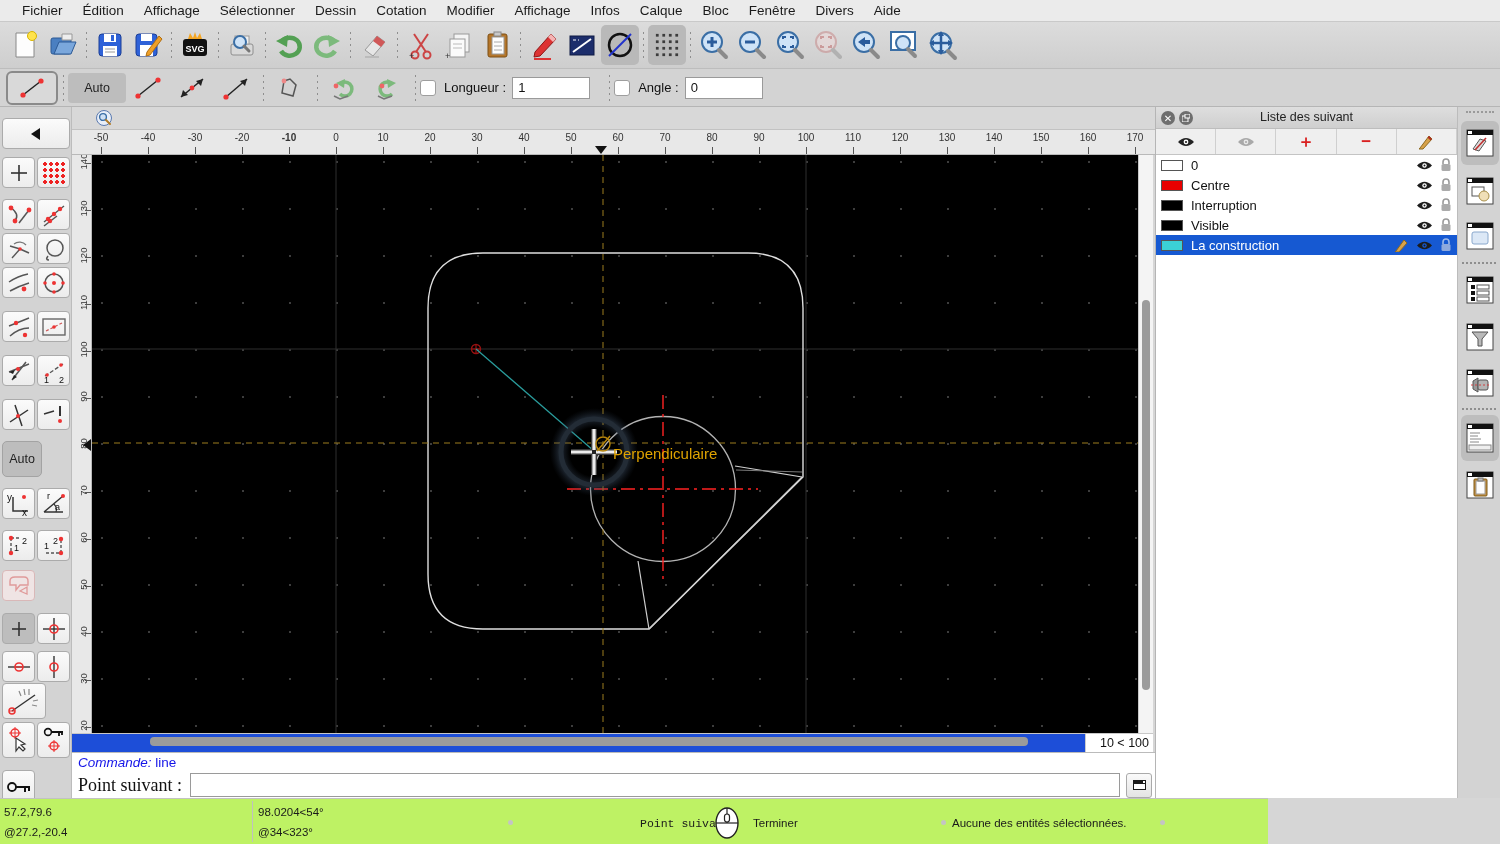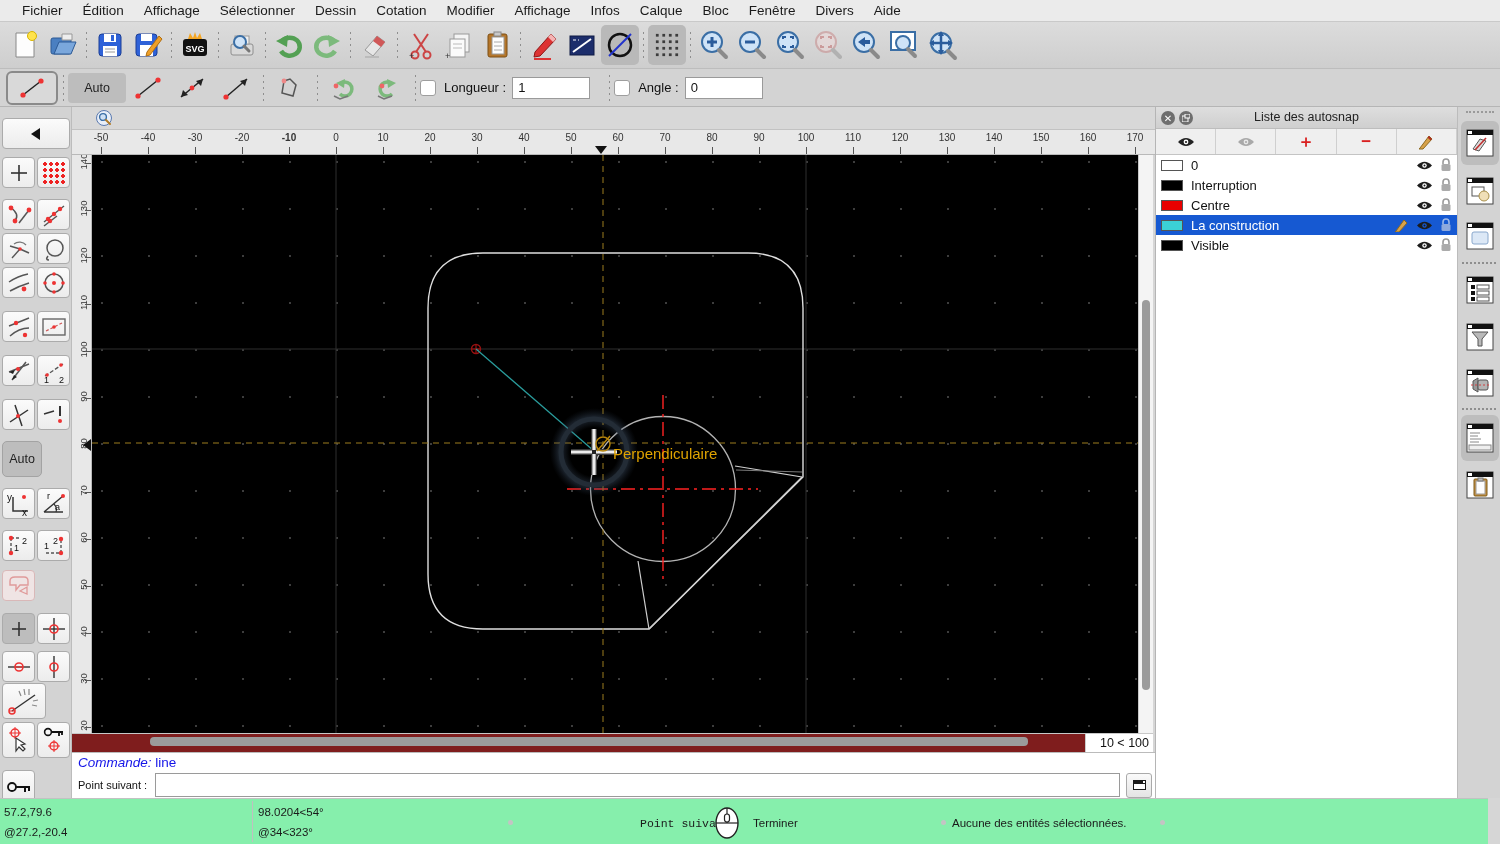--- a/index.html
+++ b/index.html
@@ -52,29 +52,29 @@
   #vruler{left:72px;top:155px;width:20px;height:578px;background:#e8e8e8;border-right:1px solid #b9b9b9;box-sizing:border-box;overflow:hidden;}
   .vlab{position:absolute;left:1px;font-size:9.5px;color:#333;transform:rotate(-90deg);transform-origin:center;width:20px;text-align:center;}
   .vtick{position:absolute;right:0;height:1px;width:6px;background:#555;}
   #vtri{position:absolute;right:0;width:0;height:0;border-top:6px solid transparent;border-bottom:6px solid transparent;border-right:8px solid #111;transform:translateY(-50%);}
   #canvas{left:92px;top:155px;width:1046px;height:578px;background:#000;
      background-image:radial-gradient(circle 1px at 1px 1px,#3d3d3d 99%,transparent);
      background-size:47px 47px;background-position:9px 6px;}
   #canvas svg{position:absolute;left:0;top:0;}
   #vscroll{left:1138px;top:155px;width:15px;height:578px;background:#f4f4f4;border-left:1px solid #c8c8c8;box-sizing:border-box;}
   #vthumb{position:absolute;left:3px;top:145px;width:8px;height:390px;background:#9b9b9b;border-radius:4px;}
-  #hscrollrow{left:72px;top:733px;width:1081px;height:19px;background:#7f1d1d;border-top:1px solid #c8c8c8;box-sizing:border-box;}
+  #hscrollrow{left:72px;top:733px;width:1081px;height:19px;background:#1d4ed8;border-top:1px solid #c8c8c8;box-sizing:border-box;}
   #hthumb{position:absolute;left:78px;top:3px;width:878px;height:9px;background:#9b9b9b;border-radius:4px;}
   #zoombox{position:absolute;right:0;top:0;width:68px;height:18px;background:#fff;border-left:1px solid #ccc;
      font-size:12.5px;color:#111;text-align:right;line-height:18px;padding-right:4px;box-sizing:border-box;}
   #cmdline{left:72px;top:752px;width:1083px;height:20px;background:#fff;border-top:1px solid #bbb;box-sizing:border-box;
      font-size:13.5px;line-height:20px;padding-left:6px;color:#1414e8;}
   #cmdline .it{font-style:italic;}
   #inputrow{left:72px;top:772px;width:1083px;height:26px;background:#fff;display:flex;align-items:center;box-sizing:border-box;padding-left:6px;}
-  #prompt-label{font-size:11px;color:#111;margin-right:8px;white-space:nowrap;}
+  #prompt-label{font-size:18px;color:#111;margin-right:8px;white-space:nowrap;font-family:Liberation Serif, serif;}
   #cmd-input{flex:1;height:20px;border:1px solid #9a9a9a;background:#fff;font-family:inherit;font-size:13px;margin-right:6px;}
   #kbd-btn{width:24px;height:23px;background:linear-gradient(#fafafa,#e4e4e4);border:1px solid #aaa;border-radius:3px;
      display:flex;align-items:center;justify-content:center;margin-right:3px;}
   
   #rightdock{left:1155px;top:107px;width:302px;height:691px;background:#fff;border-left:1px solid #b5b5b5;box-sizing:border-box;}
   #lp-titlebar{position:absolute;left:0;top:0;width:100%;height:22px;background:linear-gradient(#dedede,#cfcfcf);
      border-bottom:1px solid #bdbdbd;box-sizing:border-box;}
   #lp-title{position:absolute;left:0;right:0;top:3px;text-align:center;font-size:12.5px;color:#222;}
   .lp-circ{position:absolute;top:4px;width:14px;height:14px;border-radius:50%;background:#6e6e6e;color:#fff;
      font-size:10px;display:flex;align-items:center;justify-content:center;}
@@ -86,21 +86,21 @@
   .swatch{width:22px;height:11px;border:1px solid #555;margin-right:8px;flex:0 0 auto;box-sizing:border-box;}
   .lname{flex:1;}
   .licon{width:22px;flex:0 0 auto;display:flex;justify-content:center;}
   
   #rightstrip{left:1457px;top:107px;width:43px;height:691px;background:#d3d3d3;border-left:1px solid #bcbcbc;box-sizing:border-box;}
   .dock-icon{position:absolute;left:7px;width:30px;height:34px;display:flex;align-items:center;justify-content:center;}
   .dock-icon.pressed{left:3px;width:38px;background:#bdbdbd;border-radius:6px;}
   .strip-sep{position:absolute;left:4px;width:34px;border-top:2px dotted #8e8e8e;}
   .strip-dots{position:absolute;left:8px;top:4px;width:28px;border-top:2px dotted #9a9a9a;}
   
-  #statusbar{left:0;top:798px;width:1488px;height:46px;background:#86efac;border-top:1px solid #c2c2c2;box-sizing:border-box;font-size:11.5px;color:#1a1a1a;}
+  #statusbar{left:0;top:798px;width:1268px;height:46px;background:#bef264;border-top:1px solid #c2c2c2;box-sizing:border-box;font-size:11.5px;color:#1a1a1a;}
   .sdiv{position:absolute;top:2px;bottom:2px;width:1px;background:#c0c0c0;}
   .sdot{position:absolute;width:5px;height:5px;border-radius:50%;background:#c4c4c4;}
 </style>
 </head>
 <body>
 
 <div id="menubar" class="abs">
     <div class="menu-item">Fichier</div>
     <div class="menu-item">Édition</div>
     <div class="menu-item">Affichage</div>
@@ -773,21 +773,21 @@
 
 <div id="rightdock" class="abs">
   <div id="lp-titlebar">
     <div class="lp-circ" style="left:5px;">✕</div>
     <div class="lp-circ" style="left:23px;">
         <svg width="8" height="8">
           <rect x="0" y="2" width="6" height="6" fill="none" stroke="#fff"></rect>
           <rect x="3" y="0" width="5" height="4" fill="#6e6e6e" stroke="#fff"></rect>
         </svg>
       </div>
-    <div id="lp-title">Liste des autosnap</div>
+    <div id="lp-title">Liste des suivant</div>
   </div>
   <div id="lp-toolbar">
     <div class="lp-btn">
         <svg width="18" height="12">
           <path d="M1 6 Q9 -2 17 6 Q9 14 1 6Z" fill="#222"></path>
           <circle cx="9" cy="6" r="2.4" fill="#fff"></circle>
           <circle cx="9" cy="6" r="1.1" fill="#222"></circle>
         </svg>
       </div>
     <div class="lp-btn">
@@ -818,39 +818,56 @@
           </svg>
         </div>
         <div class="licon">
           <svg width="12" height="14">
             <path d="M3 6 V4 a3 3 0 0 1 6 0 V6" fill="none" stroke="#9a9a9a" stroke-width="1.6"></path>
             <rect x="1.5" y="6" width="9" height="7" rx="1.5" fill="#ababab"></rect>
           </svg>
         </div>
       </div>
       <div class="lrow">
+        <div class="swatch" style="background: rgb(232, 0, 0);"></div>
+        <div class="lname">Centre</div>
+        <div class="licon">
+          <svg width="17" height="11">
+            <path d="M1 5.5 Q8.5 -2 16 5.5 Q8.5 13 1 5.5Z" fill="#1c1c1c"></path>
+            <circle cx="8.5" cy="5.5" r="2.2" fill="#fff"></circle>
+            <circle cx="8.5" cy="5.5" r="1" fill="#1c1c1c"></circle>
+          </svg>
+        </div>
+        <div class="licon">
+          <svg width="12" height="14">
+            <path d="M3 6 V4 a3 3 0 0 1 6 0 V6" fill="none" stroke="#9a9a9a" stroke-width="1.6"></path>
+            <rect x="1.5" y="6" width="9" height="7" rx="1.5" fill="#ababab"></rect>
+          </svg>
+        </div>
+      </div>
+      <div class="lrow">
         <div class="swatch" style="background: rgb(0, 0, 0);"></div>
         <div class="lname">Interruption</div>
         <div class="licon">
           <svg width="17" height="11">
             <path d="M1 5.5 Q8.5 -2 16 5.5 Q8.5 13 1 5.5Z" fill="#1c1c1c"></path>
             <circle cx="8.5" cy="5.5" r="2.2" fill="#fff"></circle>
             <circle cx="8.5" cy="5.5" r="1" fill="#1c1c1c"></circle>
           </svg>
         </div>
         <div class="licon">
           <svg width="12" height="14">
             <path d="M3 6 V4 a3 3 0 0 1 6 0 V6" fill="none" stroke="#9a9a9a" stroke-width="1.6"></path>
             <rect x="1.5" y="6" width="9" height="7" rx="1.5" fill="#ababab"></rect>
           </svg>
         </div>
       </div>
       <div class="lrow">
-        <div class="swatch" style="background: rgb(232, 0, 0);"></div>
-        <div class="lname">Centre</div>
+        <div class="swatch" style="background: rgb(0, 0, 0);"></div>
+        <div class="lname">Visible</div>
         <div class="licon">
           <svg width="17" height="11">
             <path d="M1 5.5 Q8.5 -2 16 5.5 Q8.5 13 1 5.5Z" fill="#1c1c1c"></path>
             <circle cx="8.5" cy="5.5" r="2.2" fill="#fff"></circle>
             <circle cx="8.5" cy="5.5" r="1" fill="#1c1c1c"></circle>
           </svg>
         </div>
         <div class="licon">
           <svg width="12" height="14">
             <path d="M3 6 V4 a3 3 0 0 1 6 0 V6" fill="none" stroke="#9a9a9a" stroke-width="1.6"></path>
@@ -873,37 +890,20 @@
             <circle cx="8.5" cy="5.5" r="1" fill="#1c1c1c"></circle>
           </svg>
         </div>
         <div class="licon">
           <svg width="12" height="14">
             <path d="M3 6 V4 a3 3 0 0 1 6 0 V6" fill="none" stroke="#9db8e8" stroke-width="1.6"></path>
             <rect x="1.5" y="6" width="9" height="7" rx="1.5" fill="#8ea9dd"></rect>
           </svg>
         </div>
       </div>
-      <div class="lrow">
-        <div class="swatch" style="background: rgb(0, 0, 0);"></div>
-        <div class="lname">Visible</div>
-        <div class="licon">
-          <svg width="17" height="11">
-            <path d="M1 5.5 Q8.5 -2 16 5.5 Q8.5 13 1 5.5Z" fill="#1c1c1c"></path>
-            <circle cx="8.5" cy="5.5" r="2.2" fill="#fff"></circle>
-            <circle cx="8.5" cy="5.5" r="1" fill="#1c1c1c"></circle>
-          </svg>
-        </div>
-        <div class="licon">
-          <svg width="12" height="14">
-            <path d="M3 6 V4 a3 3 0 0 1 6 0 V6" fill="none" stroke="#9a9a9a" stroke-width="1.6"></path>
-            <rect x="1.5" y="6" width="9" height="7" rx="1.5" fill="#ababab"></rect>
-          </svg>
-        </div>
-      </div>
     </div>
 </div>
 
 <div id="rightstrip" class="abs">
   <div class="strip-dots"></div>
   <div class="dock-icon pressed" style="top:14px;height:44px;">
       <svg width="28" height="28">
         <rect x="1" y="1" width="26" height="26" fill="#fff" stroke="#444"></rect>
         <rect x="1" y="1" width="26" height="5" fill="#111"></rect>
         <rect x="2" y="2" width="4" height="3" fill="#fff"></rect>

